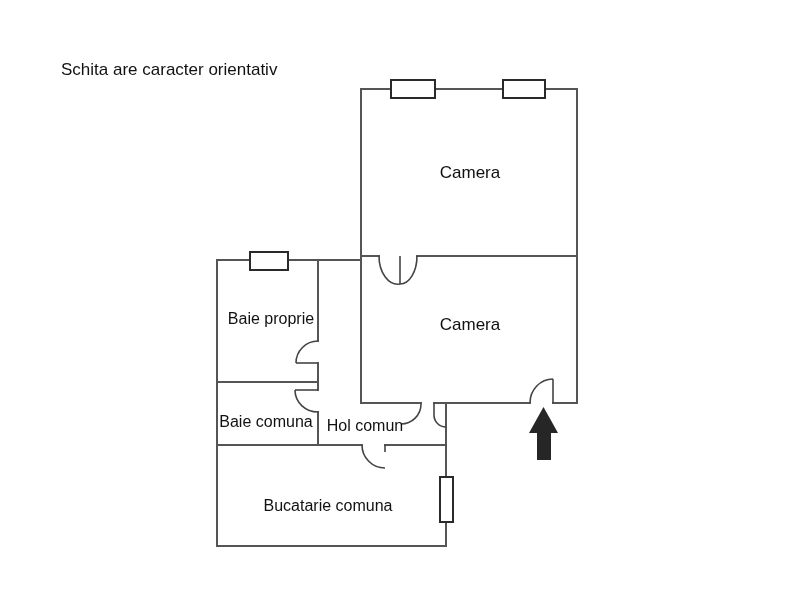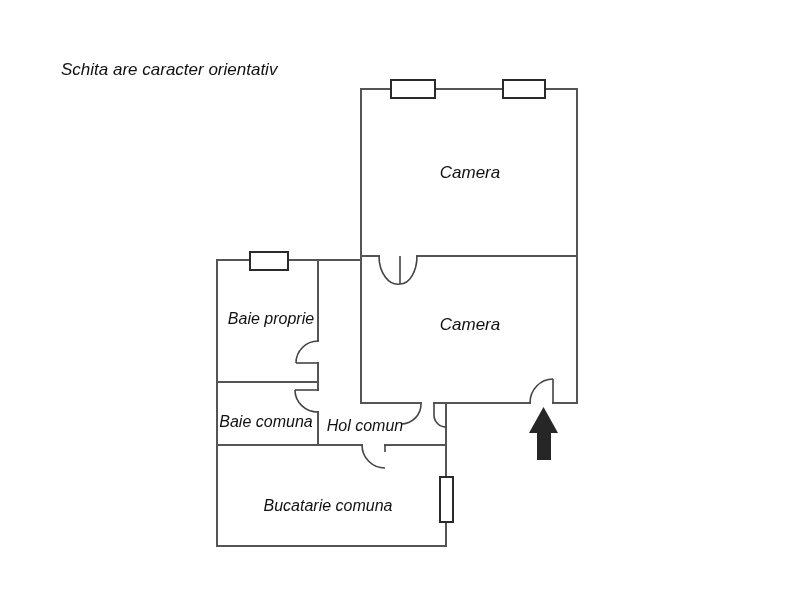--- a/index.html
+++ b/index.html
@@ -7,21 +7,20 @@
     padding: 0;
     background: #ffffff;
     font-family: "Liberation Sans", sans-serif;
   }
   .canvas {
     position: relative;
     width: 716px;
     height: 602px;
     background: #ffffff;
     overflow: hidden;
-    font-style: italic;
   }
   svg { display: block; }
   svg text {
     font-family: "Liberation Sans", sans-serif;
     fill: #111111;
   }
   .note-text  { font-size: 17px; }
   .room-label { font-size: 16px; }
   .room-label-lg { font-size: 17px; }
   .wall {

